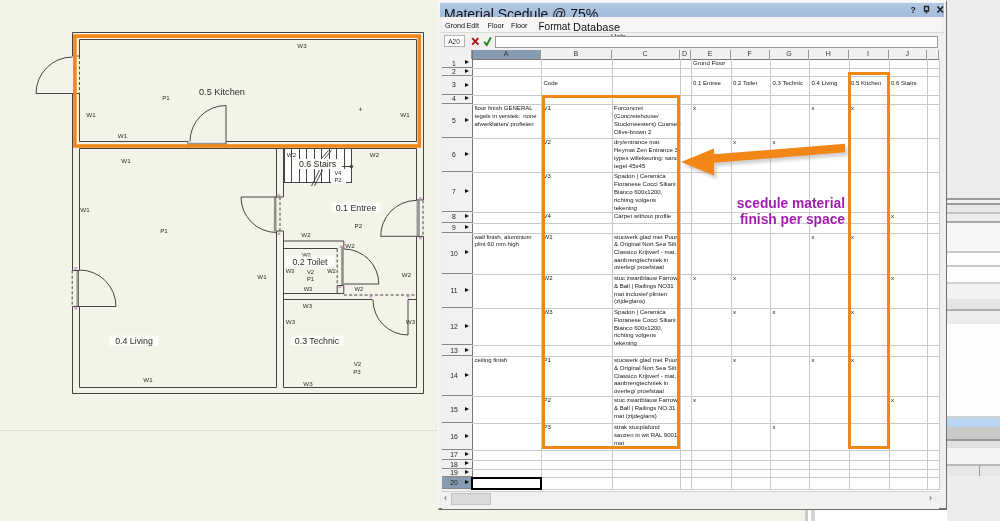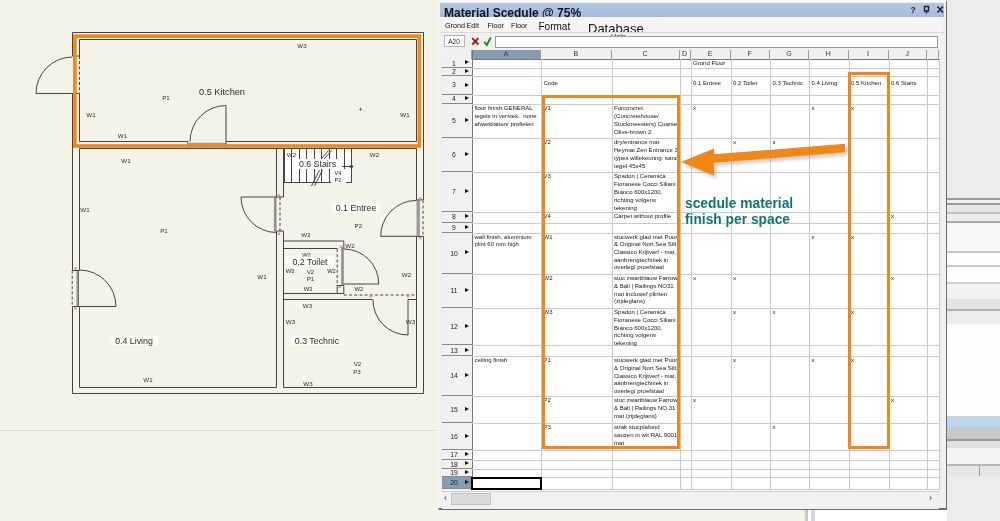--- a/index.html
+++ b/index.html
@@ -150,35 +150,35 @@
 <div class="abs" style="left:0;top:464px;width:54px;height:2px;background:#b8b8b8"></div>
 <div class="abs" style="left:0;top:466px;width:54px;height:10px;background:#e6e6e6"></div>
 <div class="abs" style="left:0;top:476px;width:54px;height:45px;background:#ececec"></div>
 <div class="abs" style="left:33px;top:466px;width:1px;height:10px;background:#999"></div>
 </div>
 <div class="abs" style="left:805px;top:510px;width:142px;height:11px;background:#fff"></div>
 <div class="abs" style="left:805px;top:510px;width:3px;height:11px;background:#c9c9c9"></div>
 <div class="abs" style="left:811px;top:510px;width:4px;height:11px;background:#d4d4d4"></div>
 <div class="abs" style="left:438px;top:0;width:508.5px;height:509.5px;background:#f1f0ee;border-left:1.5px solid #fafaf8;border-top:2px solid #fafaf8;border-right:1.5px solid #6e6e6e;border-bottom:2px solid #6e6e6e;box-sizing:border-box"></div>
 <div class="abs" style="left:439.5px;top:3px;width:504px;height:13.5px;background:linear-gradient(#b2c8e2,#a2bcda)"></div>
-<div class="abs" style="left:444px;top:5.5px;font-size:12px;font-weight:bold;color:#10101e">Material Scedule @ 75%</div>
+<div class="abs" style="left:444px;top:5.5px;font-size:14px;font-weight:normal;color:#10101e">Material Scedule @ 75%</div>
 <div class="abs" style="left:910.5px;top:4.5px;font-size:8.5px;font-weight:bold;color:#222">?</div>
 <svg class="abs" style="left:922.5px;top:5px" width="8" height="10">
     <path d="M1.5,1.5 h4 v4.5 h-4 z M3.5,6 v2.5" fill="none" stroke="#222" stroke-width="1.4"></path>
   </svg>
 <svg class="abs" style="left:935.5px;top:5px" width="9" height="9">
     <path d="M1.5,1.5 L7,7.5 M7,1.5 L1.5,7.5" stroke="#222" stroke-width="1.6"></path>
   </svg>
 <div class="abs" style="left:442px;top:16.5px;width:501px;height:15px;background:#f6f5f3"></div>
 <div class="abs" style="left:445px;top:21px;font-size:7.2px;color:#111">Grond</div>
 <div class="abs" style="left:466.5px;top:21px;font-size:7.2px;color:#111">Edit</div>
 <div class="abs" style="left:487.5px;top:21px;font-size:7.2px;color:#111">Floor</div>
 <div class="abs" style="left:511px;top:21px;font-size:7.2px;color:#111">Floor</div>
 <div class="abs" style="left:538.5px;top:21px;font-size:10px;color:#111">Format</div>
-<div class="abs" style="left:588px;top:21px;font-size:13px;color:#111">Database</div>
+<div class="abs" style="left:573px;top:21px;font-size:11px;color:#111">Database</div>
 <div class="abs" style="left:611px;top:32px;font-size:7.2px;color:#111">Help</div>
 <div class="abs" style="left:439.5px;top:31.5px;width:504px;height:1px;background:#dadad6"></div>
 <div class="abs" style="left:443.5px;top:34.5px;width:21px;height:12.5px;background:#fdfdfd;border:1px solid #b3b3b3;box-sizing:border-box;font-size:6.6px;color:#333;text-align:center;line-height:11px">A20</div>
 <svg class="abs" style="left:471px;top:37px" width="9" height="9">
     <path d="M1.2,1.2 L7.4,7.6 M7.4,1.2 L1.2,7.6" stroke="#a31414" stroke-width="1.9"></path>
   </svg>
 <svg class="abs" style="left:483px;top:36px" width="9" height="11">
     <path d="M1.2,5.8 L3.8,9 L7.8,1.4" fill="none" stroke="#1e8a1e" stroke-width="1.9"></path>
   </svg>
 <div class="abs" style="left:494.5px;top:35.5px;width:443px;height:12px;background:#fff;border:1px solid #9a9a9a;box-sizing:border-box"></div>
@@ -304,16 +304,16 @@
 <div class="abs" style="left:471px;top:476.5px;width:71px;height:13px;border:2px solid #000;box-sizing:border-box;background:#fff"></div>
 <svg class="abs" style="left:640px;top:130px" width="230" height="110" viewBox="0 0 230 110">
 <defs>
       <filter id="bl" x="-20%" y="-20%" width="150%" height="150%">
         <feGaussianBlur stdDeviation="1.6"></feGaussianBlur>
       </filter>
     </defs>
 <polygon points="41,32 74,18.5 74,24.2 205,13.8 205,22.3 74,32.8 74,45.5" fill="#888" opacity="0.38" filter="url(#bl)" transform="translate(2.6,3.4)"></polygon>
 <polygon points="41,32 74,18.5 74,24.2 205,13.8 205,22.3 74,32.8 74,45.5" fill="#f28718"></polygon>
 </svg>
-<div class="abs" style="left:685px;top:196px;width:160px;text-align:left;font-size:13.8px;font-weight:bold;color:#0f766e;line-height:16.2px;text-shadow:0 0 2px #fff,0 0 2px #fff,0 0 3px #fff">scedule material<br>finish per space</div>
+<div class="abs" style="left:685px;top:196px;width:160px;text-align:right;font-size:13.8px;font-weight:bold;color:#a21caf;line-height:16.2px;text-shadow:0 0 2px #fff,0 0 2px #fff,0 0 3px #fff">scedule material<br>finish per space</div>
 <div class="abs" style="left:442px;top:490.5px;width:497px;height:17px;background:#f2f1ef;border-top:1px solid #cfcfcf"></div>
 <div class="abs" style="left:444px;top:493px;font-size:9px;color:#333">‹</div>
 <div class="abs" style="left:929px;top:493px;font-size:9px;color:#333">›</div>
 <div class="abs" style="left:451px;top:492.5px;width:40px;height:12px;background:#dadada;border:1px solid #c2c2c2;box-sizing:border-box"></div>
 </body></html>

